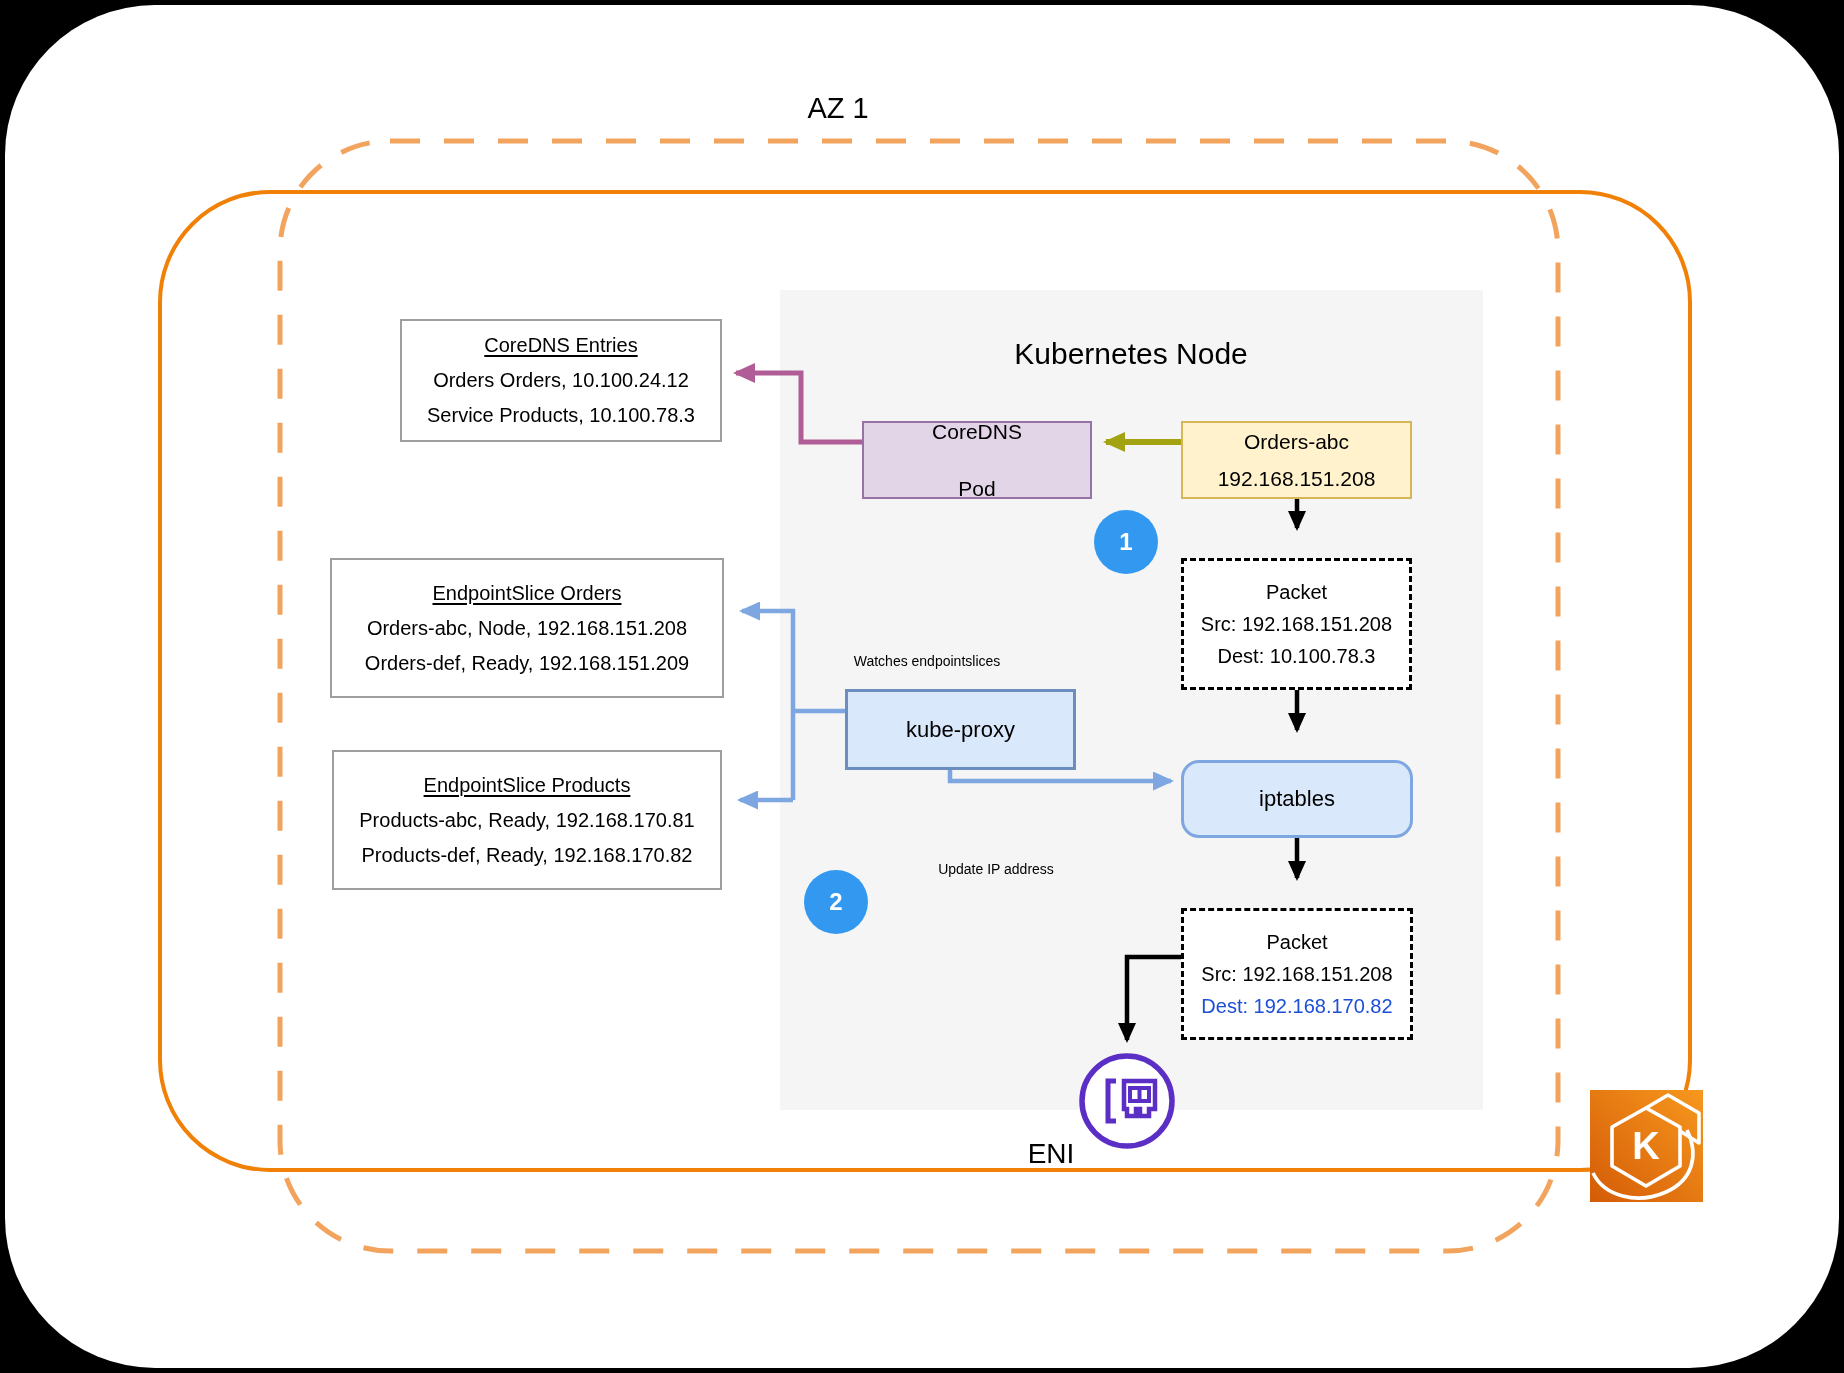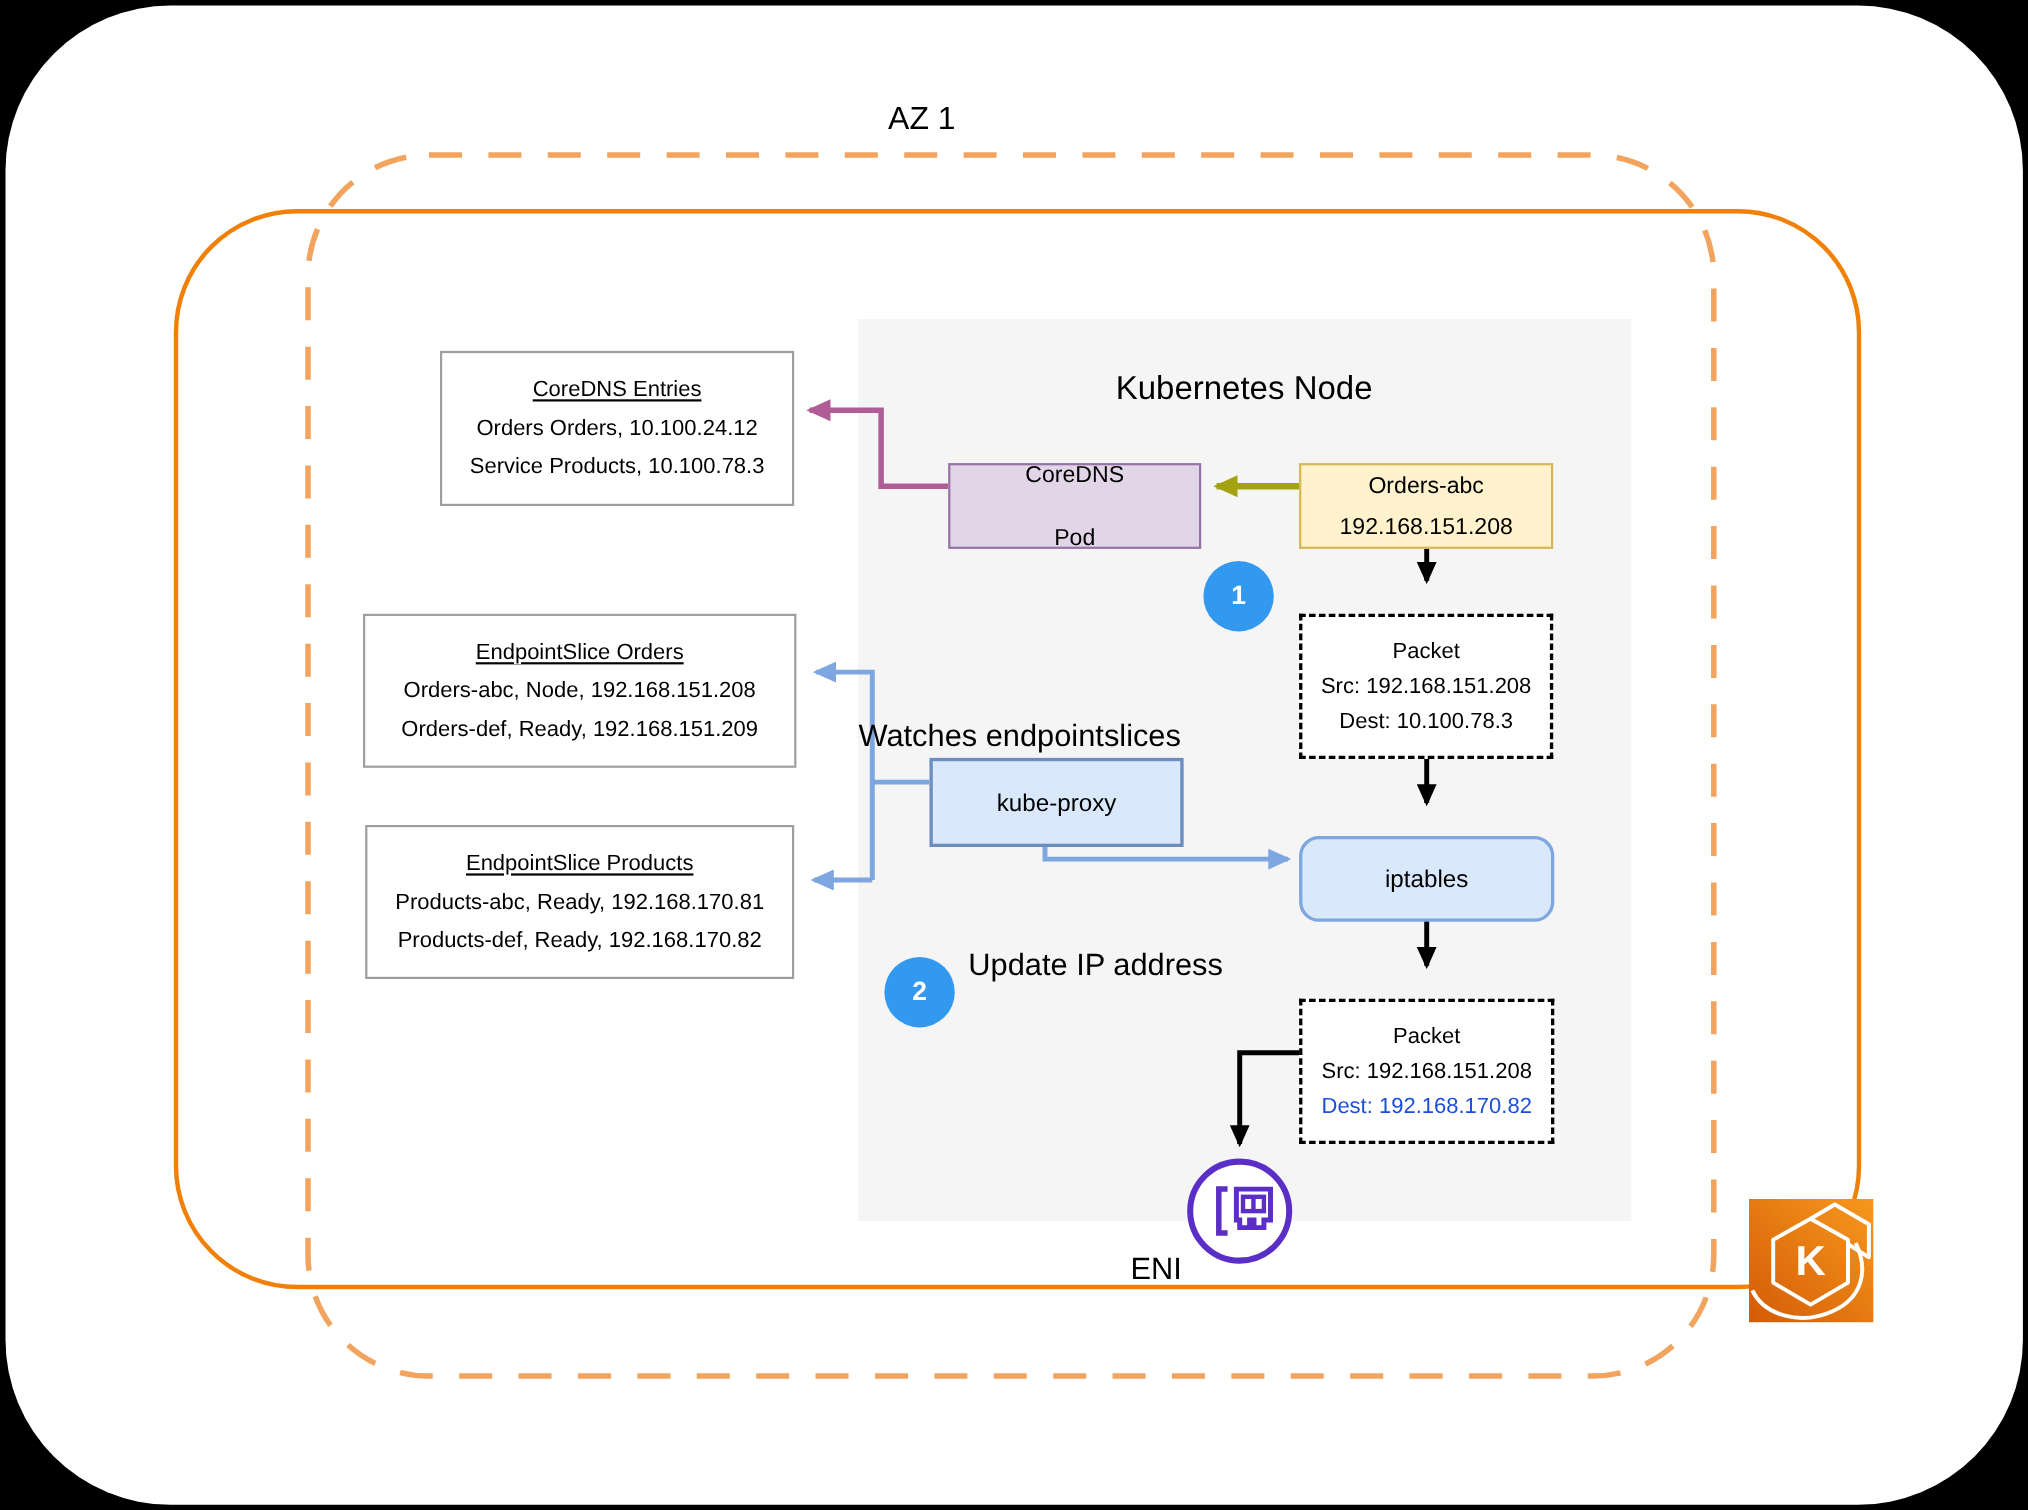--- a/index.html
+++ b/index.html
@@ -8,36 +8,36 @@
   .sheet{position:absolute;left:5px;top:5px;right:5px;bottom:5px;background:#ffffff;border-radius:150px;}
   .node-bg{position:absolute;left:780px;top:290px;width:703px;height:820px;background:#F5F5F5;}
   svg.layer{position:absolute;left:0;top:0;width:1844px;height:1373px;}
   .abs{position:absolute;box-sizing:border-box;margin-top:18px;}
   .label{text-align:center;}
   .az-label{left:778px;top:74px;width:120px;font-size:29px;}
   .node-title{left:881px;top:319px;width:500px;font-size:30px;}
   .info-box{background:#fff;border:2px solid #9E9E9E;display:flex;flex-direction:column;
             justify-content:center;align-items:center;gap:12px;font-size:20px;text-align:center;}
   .info-title{text-decoration:underline;text-underline-offset:3px;}
-  .entries{left:400px;top:301px;width:322px;height:141px;}
+  .entries{left:400px;top:301px;width:322px;height:123px;}
   .es-orders{left:330px;top:540px;width:394px;height:140px;text-align:right;}
   .es-products{left:332px;top:732px;width:390px;height:140px;}
   .cell-box{display:flex;flex-direction:column;justify-content:center;align-items:center;
             gap:13px;font-size:21px;text-align:center;}
   .pod{left:862px;top:403px;width:230px;height:78px;background:#E1D5E7;border:2px solid #9673A6;gap:33px;}
   .orders{left:1181px;top:403px;width:231px;height:78px;background:#FFF2CC;border:2px solid #D6B656;}
   .packet{background:#fff;border:3px dashed #000;display:flex;flex-direction:column;
           justify-content:center;align-items:center;gap:9px;font-size:20px;text-align:center;}
   .packet1{left:1181px;top:540px;width:231px;height:132px;}
   .packet2{left:1181px;top:890px;width:232px;height:132px;}
   .dest-green{color:#1d4ed8;}
   .kube{left:845px;top:671px;width:231px;height:81px;background:#DAE8FC;border:3px solid #6C8EBF;font-size:22px;}
   .iptables{left:1181px;top:742px;width:232px;height:78px;background:#DAE8FC;border:3px solid #7EA6E0;
             border-radius:18px;font-size:22px;}
-  .annot{font-size:28px;}
+  .annot{font-size:14px;}
   .watches{left:777px;top:635px;width:300px;}
   .update-ip{left:846px;top:843px;width:300px;}
   .eni-label{left:1001px;top:1120px;width:100px;font-size:28px;}
   .step{width:64px;height:64px;border-radius:50%;background:#3399F0;color:#fff;font-size:24px;
         font-weight:bold;display:flex;align-items:center;justify-content:center;}
   .step1{left:1094px;top:492px;}
   .step2{left:804px;top:852px;}
 </style>
 </head>
 <body>

